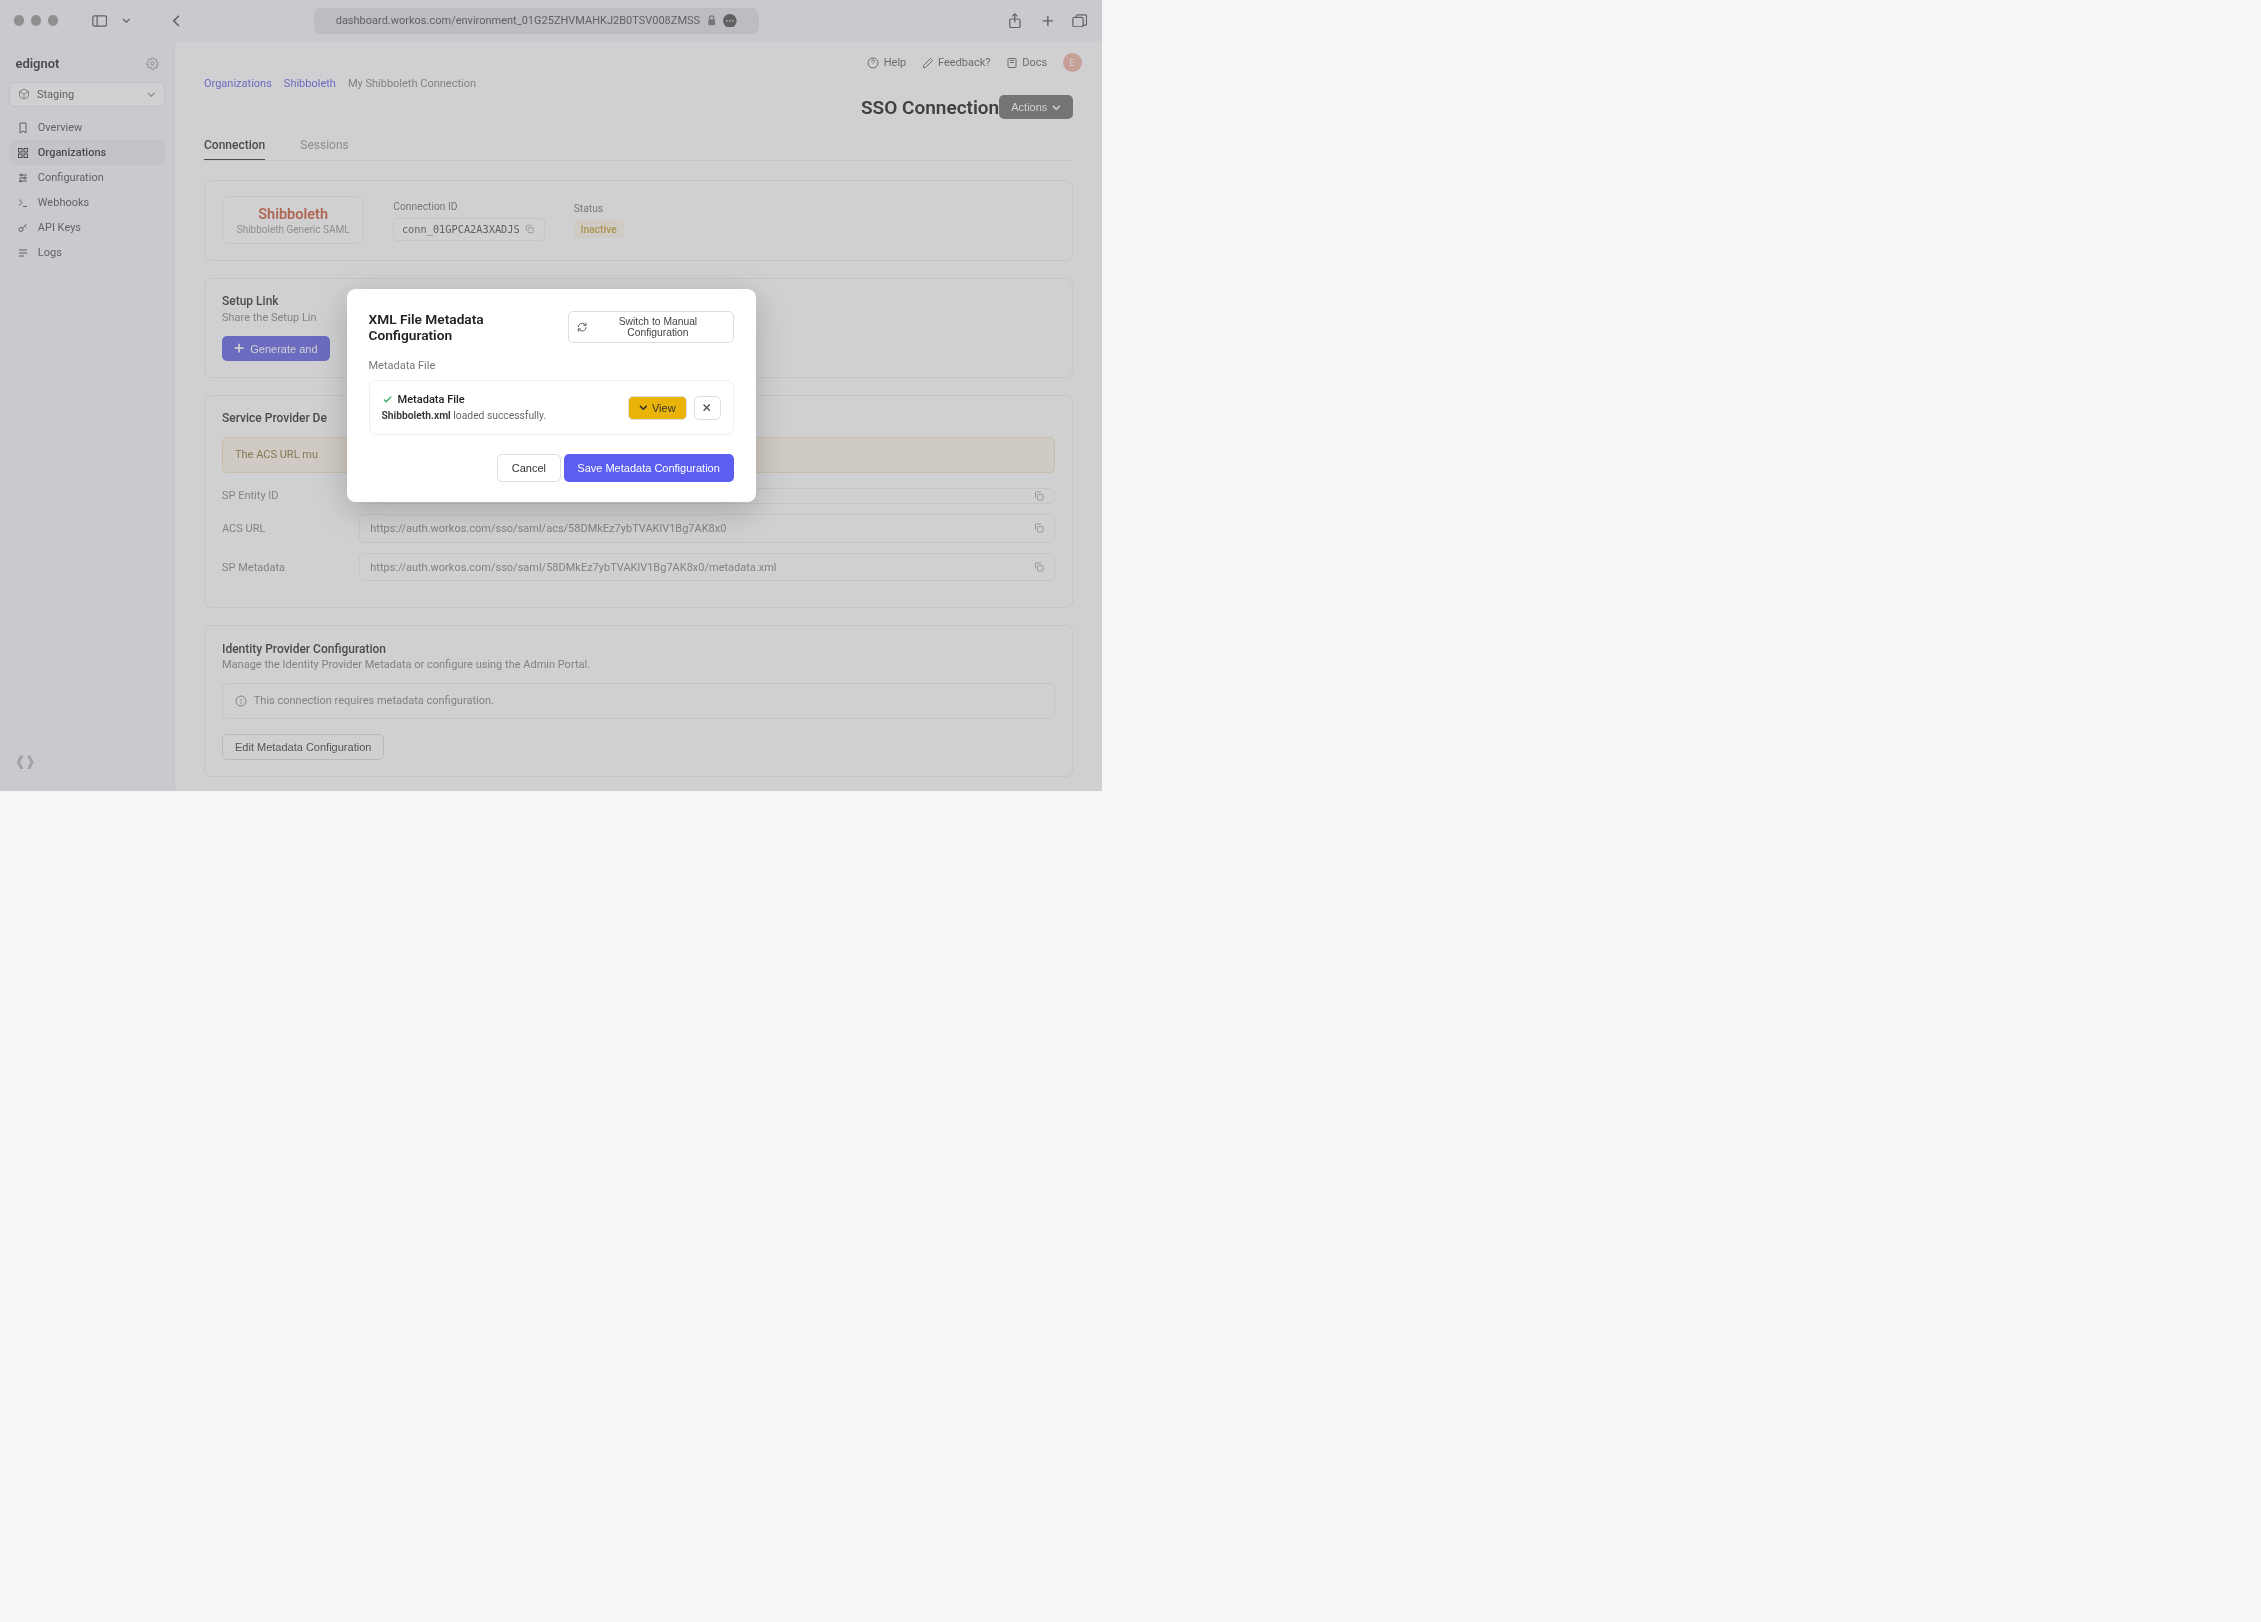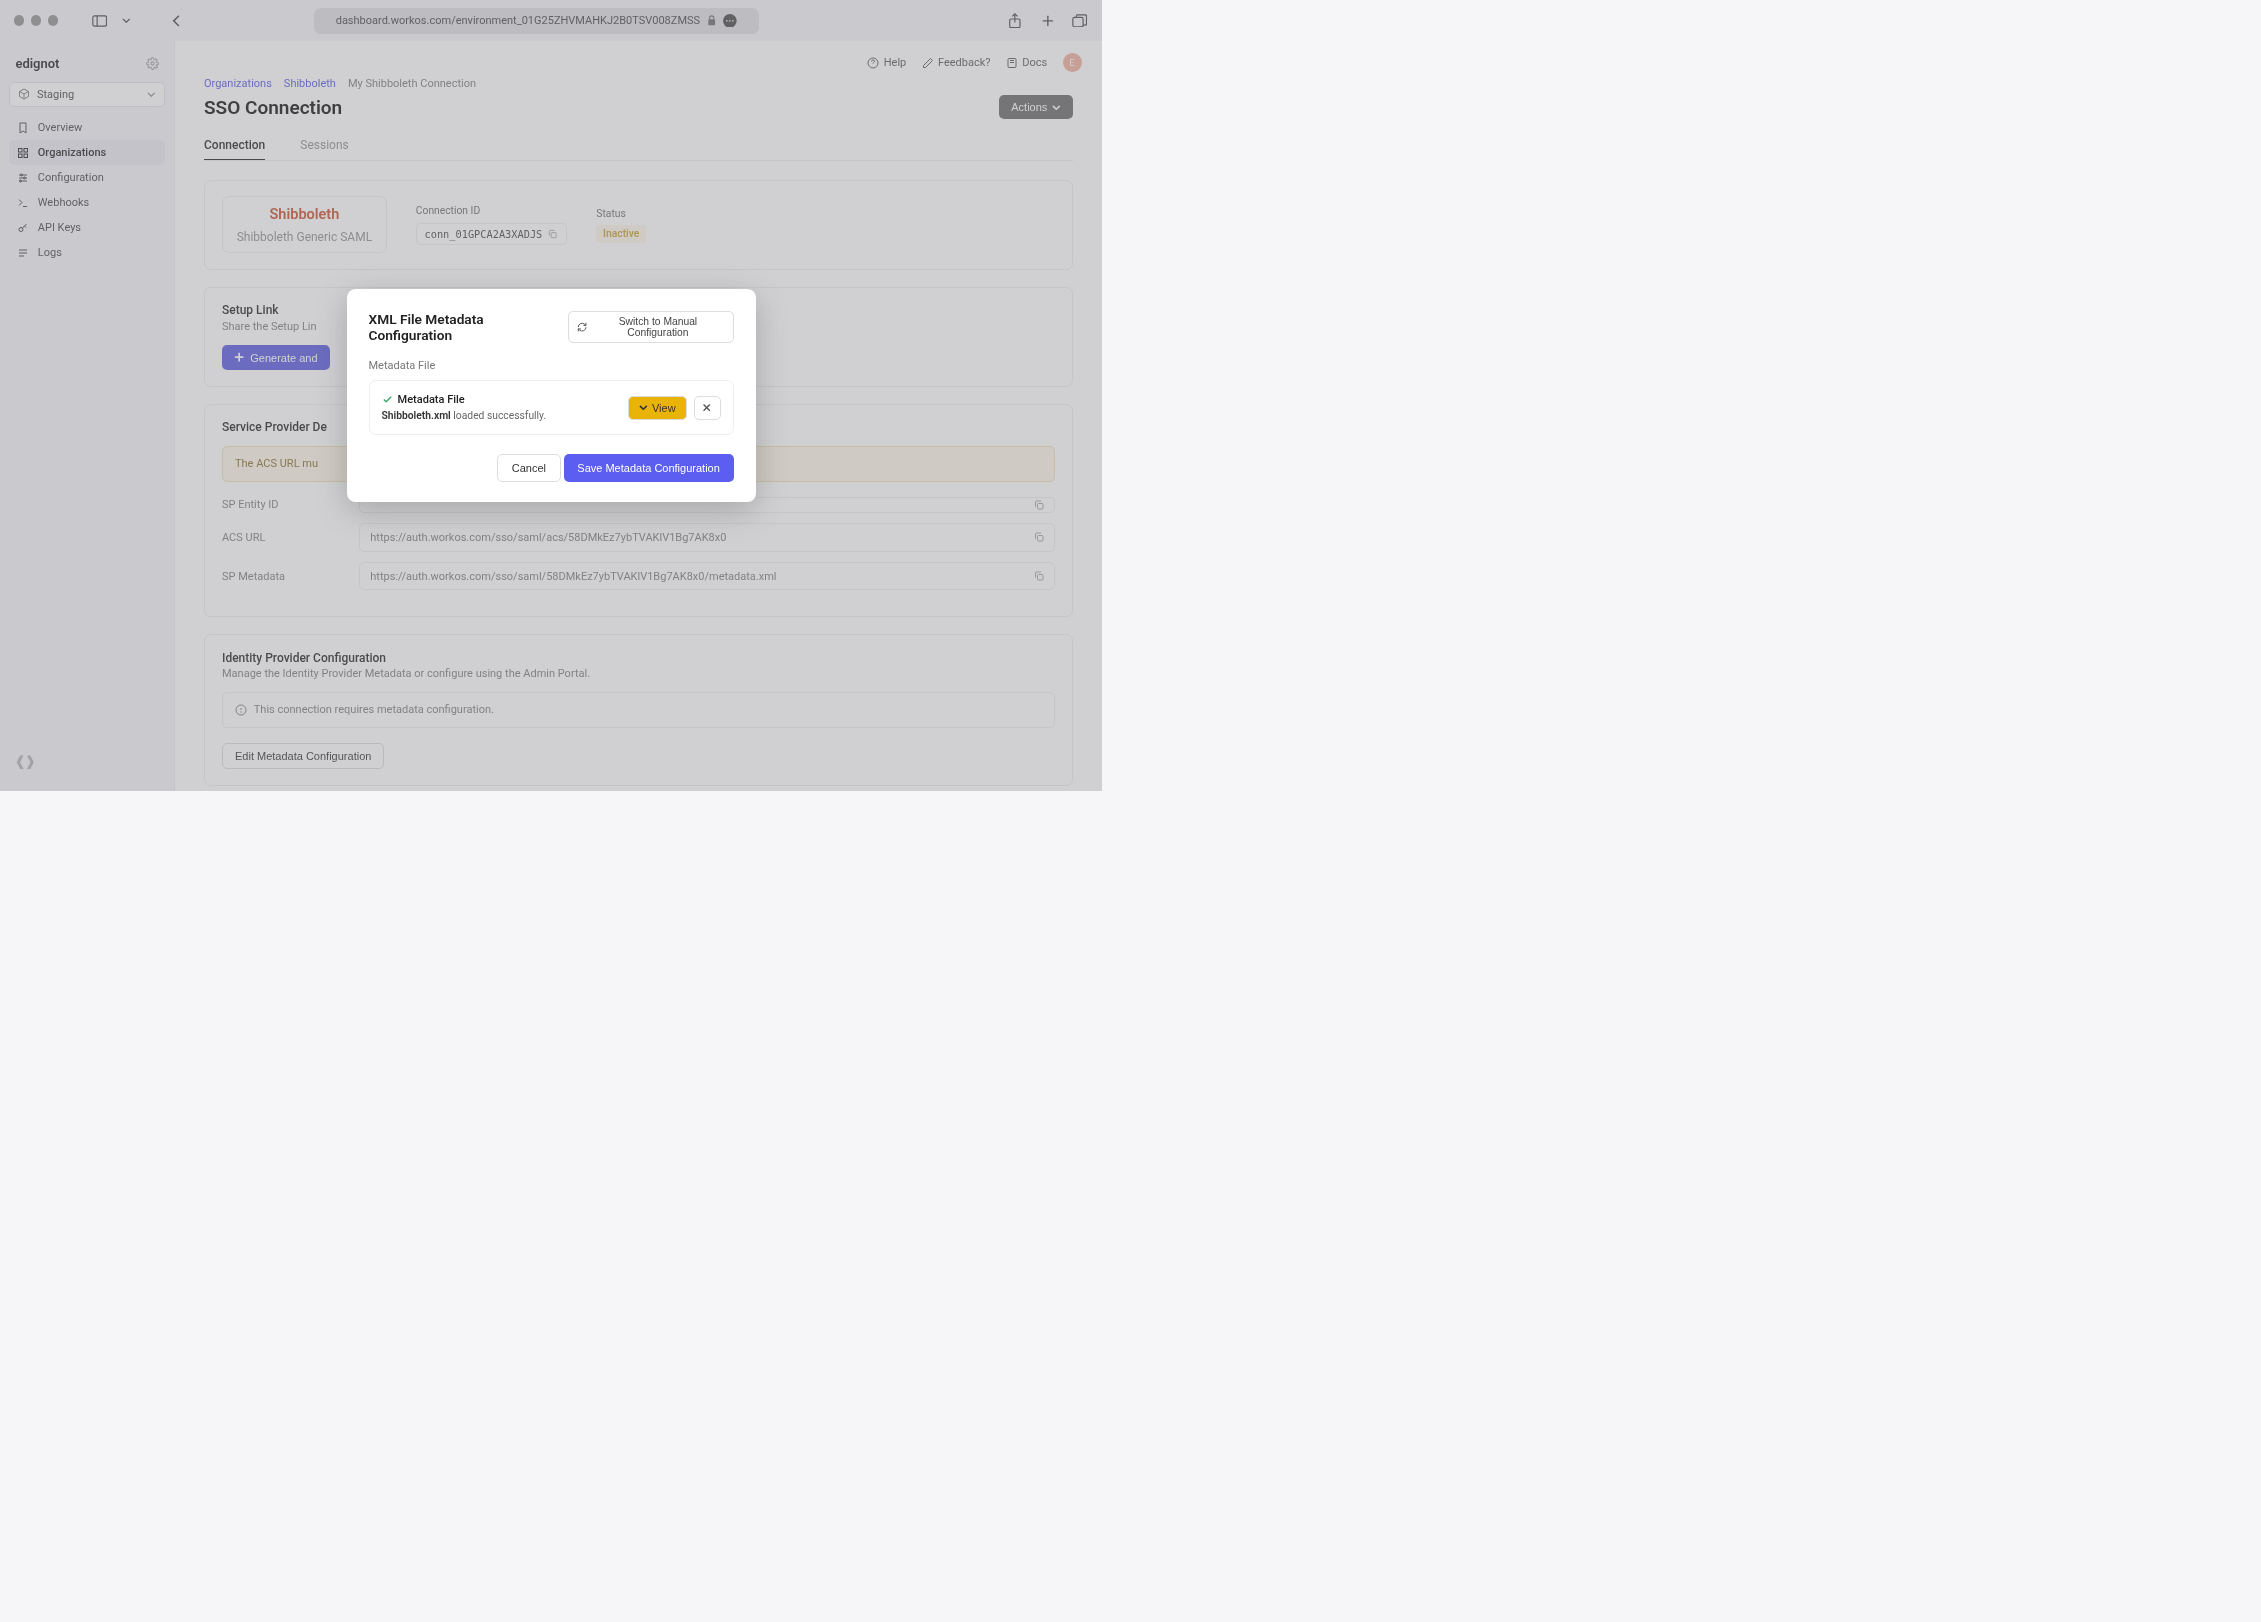--- a/index.html
+++ b/index.html
@@ -88,33 +88,33 @@
     padding: 12px 20.5px 0;
     align-items:center;
     color:#666; font-size:11px;
   }
   .topbar-item { display:flex; gap:4.3px; align-items:center;}
   .avatar { width:19px; height:19px; border-radius:50%; background:#f0b5a3; color:#fff; font-size:9.4px; display:flex;align-items:center;justify-content:center;}
 
   .content { padding: 5.1px 29px 26px; }
   .breadcrumbs { display:flex; gap:12px; color:#6566e0; font-size:11px; margin-bottom:5.1px;}
   .breadcrumbs .current { color:#888;}
-  .page-header { display:flex; justify-content:space-between; align-items:center; margin-bottom:12px;}
+  .page-header { display:flex; justify-content:flex-end; align-items:center; margin-bottom:12px;margin-left:16px;}
   .page-title { font-size:19px; font-weight:600; color:#222;}
   .actions-btn { background:#737373; color:#fff; border:none; padding:6px 12px; border-radius:5.1px; font-size:11px; display:flex; gap:5.1px; align-items:center;}
 
   .tabs { display:flex; gap:35px; border-bottom:0.9px solid #eee; margin-bottom:19px;}
   .tab { padding:6.8px 0; color:#999; font-size:12px; border-bottom:1.7px solid transparent;}
   .tab.active { color:#333; font-weight:500; border-bottom-color:#333;}
 
   .card { border:0.9px solid #eee; border-radius:6.8px; padding:15.4px 17px; margin-bottom:17px;}
   .conn-row { display:flex; gap:29px; align-items:center;}
   .idp-box { border:0.9px solid #eee; border-radius:6.8px; padding:8.6px 13.7px; text-align:center;}
   .idp-name { color:#cc5e3b; font-weight:600; font-size:14.5px;}
-  .idp-sub { color:#999; font-size:12px; margin-top:7px;}
+  .idp-sub { color:#999; font-size:10px; margin-top:1px;}
   .field-col { display:flex; flex-direction:column; gap:5.1px;}
   .field-label { color:#777; font-size:10.3px;}
   .mono-chip { border:0.9px solid #eee; border-radius:4.3px; padding:4.3px 24px 4.3px 7.7px; font-family:monospace; color:#555; font-size:10.3px; position:relative;}
   .status-badge { color:#c9a43a; background:#fdf6e6; padding:2.6px 6.8px; border-radius:3.4px; font-size:10.3px; font-weight:500;}
 
   .section-title { font-weight:500; color:#333; font-size:12px; margin-bottom:2.6px;}
   .section-sub { color:#888; font-size:11px; margin-bottom:12px;}
   .primary-btn-sm { background:#6566e0; color:#fff; border:none; padding:6.8px 12px; border-radius:5.1px; font-size:11px; display:inline-flex; gap:6px; align-items:center;}
 
   .warn-banner { background:#fdf6e6; border:0.9px solid #f3e4b8; border-radius:5.1px; padding:10.3px 12px; color:#8e7a3e; font-size:11px; margin-bottom:15.4px;}

